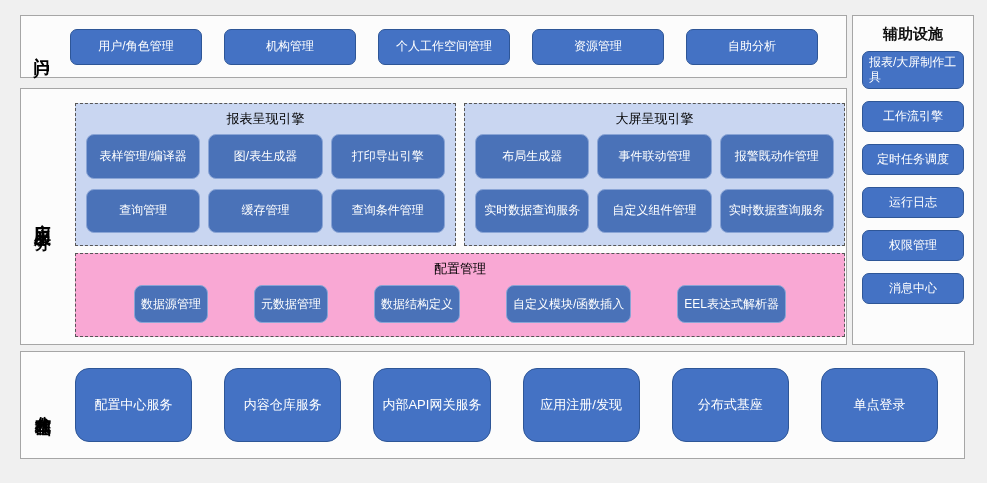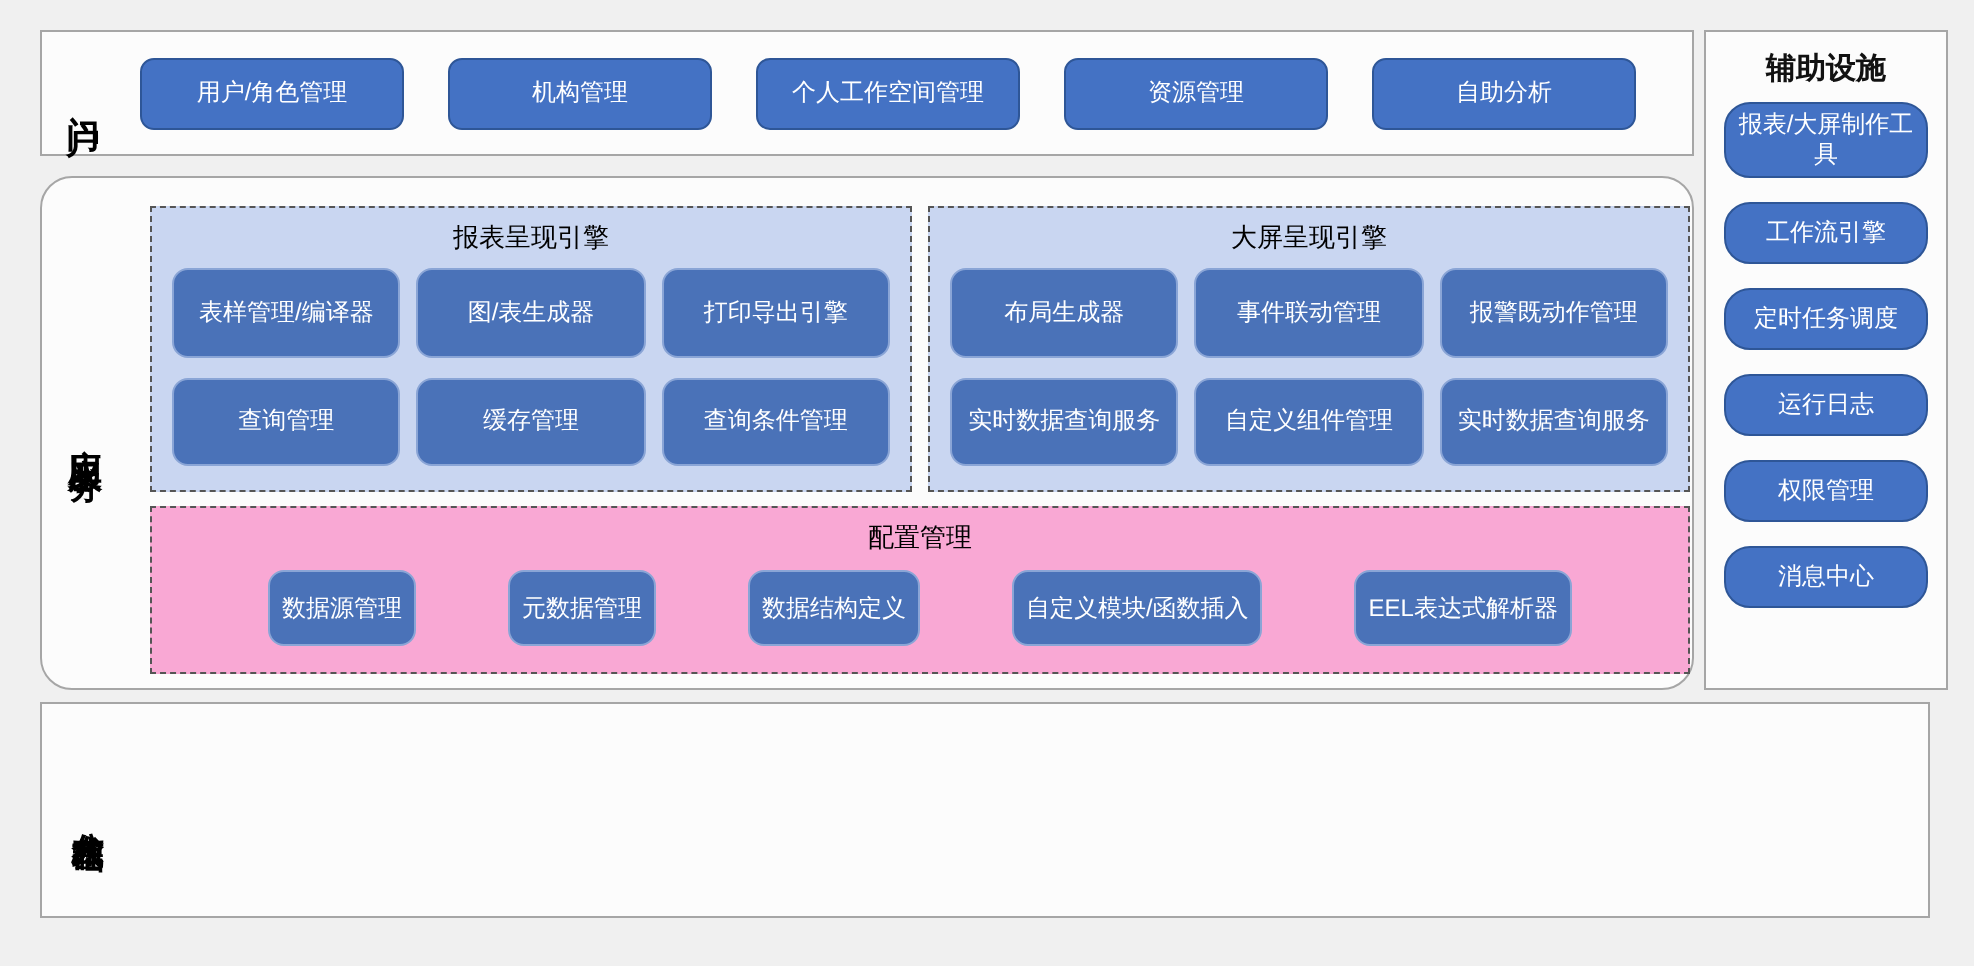--- a/index.html
+++ b/index.html
@@ -27,32 +27,32 @@
     flex:none;
   }
   
   .btn{
     background:#4472c4;
     border:1px solid #2e5697;
     border-radius:7px;
     color:#fff;
     font-size:12px;
     display:flex;align-items:center;justify-content:center;
-    text-align:center;
+    text-align:left;
     box-sizing:border-box;
     line-height:1.25;
     padding:3px 6px;
   }
   
   #portal{left:20px;top:15px;width:827px;height:63px;display:flex;align-items:center;}
   #portal .vlabel{margin:0 10px 0 12px;}
   #portal .row{flex:1;display:flex;gap:22px;padding:0 28px 0 10px;align-items:center;}
   #portal .btn{flex:1;height:36px;white-space:nowrap;}
   
-  #app{left:20px;top:88px;width:827px;height:257px;border-radius:16px;}
+  #app{left:20px;top:88px;width:827px;height:257px;}
   #app .vlabel{position:absolute;left:13px;top:50%;transform:translateY(-50%);}
   .engines{position:absolute;left:54px;top:14px;width:770px;height:143px;display:flex;gap:8px;}
   .panel{
     background:#c9d6f1;
     border:1px dashed #555;
     box-sizing:border-box;
     flex:1;
     display:flex;flex-direction:column;
   }
   .panel-title{text-align:center;font-size:13px;padding:6px 0 2px;color:#000;flex:none;}
@@ -83,21 +83,21 @@
   .config .pbtn{height:38px;white-space:nowrap;padding:0 6px;}
   
   #dist{left:20px;top:351px;width:945px;height:108px;display:flex;align-items:center;}
   #dist .vlabel{margin:0 12px 0 14px;font-size:16px;letter-spacing:1px;}
   #dist .row{flex:1;display:flex;gap:32px;align-items:center;padding:0 26px 0 12px;}
   #dist .btn{flex:1;height:74px;border-radius:14px;font-size:13px;white-space:nowrap;}
   
   #aux{left:852px;top:15px;width:122px;height:330px;display:flex;flex-direction:column;}
   .aux-title{text-align:center;font-weight:700;font-size:15px;padding:9px 0 5px;flex:none;}
   #aux .col{display:flex;flex-direction:column;gap:12px;padding:2px 9px 0;}
-  #aux .btn{min-height:31px;flex:none;border-radius:13px;}
+  #aux .btn{min-height:31px;flex:none;}
 </style>
 </head>
 <body>
 
 <div>
 
   <div class="section" id="portal">
     <div class="vlabel">门户</div>
     <div class="row">
       <div class="btn">用户/角色管理</div>
@@ -145,20 +145,28 @@
         <div class="pbtn">元数据管理</div>
         <div class="pbtn">数据结构定义</div>
         <div class="pbtn">自定义模块/函数插入</div>
         <div class="pbtn">EEL表达式解析器</div>
       </div>
     </div>
   </div>
 
   <div class="section" id="dist">
     <div class="vlabel">分布式基础</div>
+    <div class="row">
+      <div class="btn">配置中心服务</div>
+      <div class="btn">内容仓库服务</div>
+      <div class="btn">内部API网关服务</div>
+      <div class="btn">应用注册/发现</div>
+      <div class="btn">分布式基座</div>
+      <div class="btn">单点登录</div>
+    </div>
   </div>
 
   <div class="section" id="aux">
     <div class="aux-title">辅助设施</div>
     <div class="col">
       <div class="btn">报表/大屏制作工具</div>
       <div class="btn">工作流引擎</div>
       <div class="btn">定时任务调度</div>
       <div class="btn">运行日志</div>
       <div class="btn">权限管理</div>

